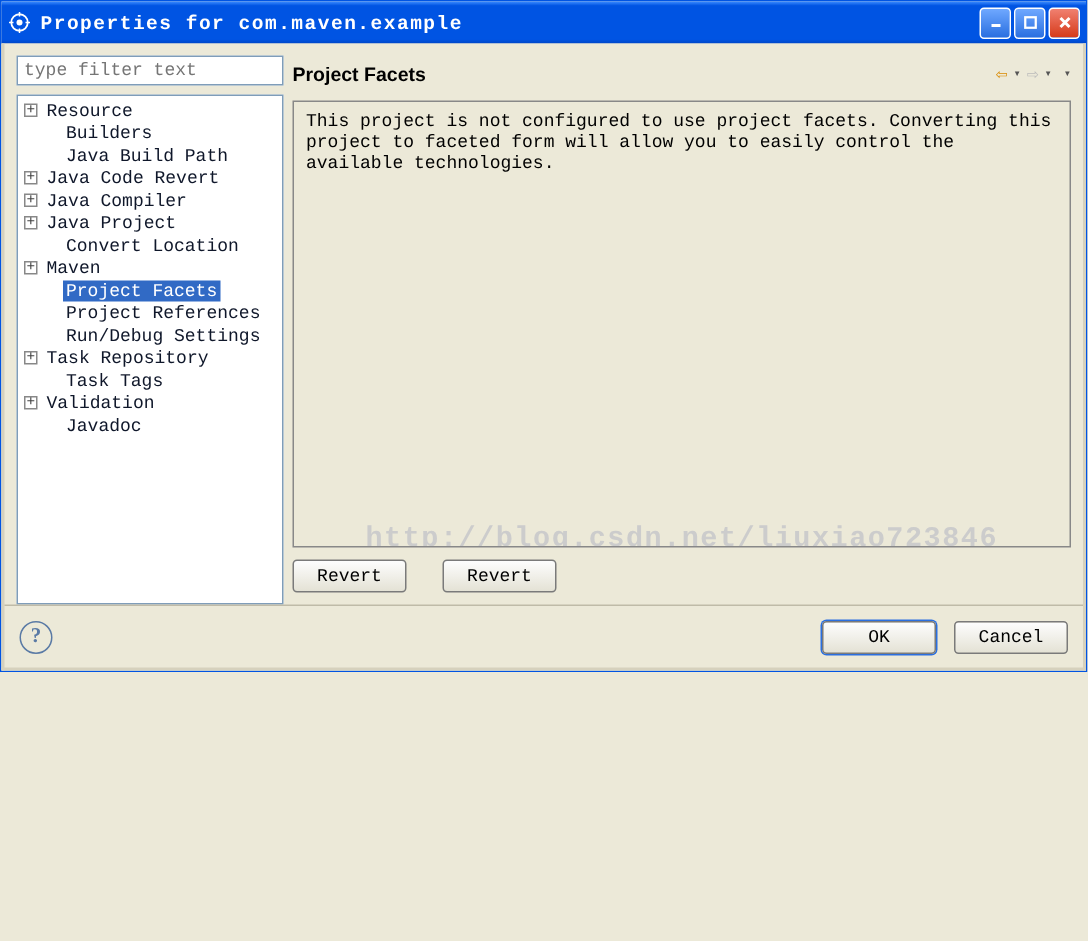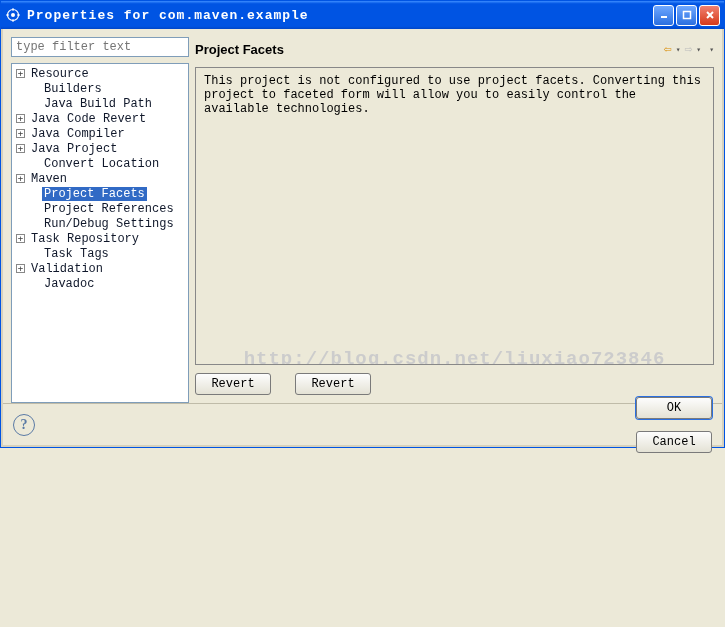--- a/index.html
+++ b/index.html
@@ -186,21 +186,21 @@
     width: 22px; height: 22px;
     border: 1.5px solid #5a7aa5;
     border-radius: 50%;
     color: #5a7aa5;
     display: flex; align-items: center; justify-content: center;
     font-weight: bold;
     font-family: Georgia, serif;
     font-size: 14px;
   }
   .bottom-spacer { flex: 1; }
-  .bottom-btns { display: flex; gap: 12px; flex-direction: column; }
+  .bottom-btns { display: flex; gap: 12px; }
 </style>
 </head>
 <body>
 
 <div class="window">
 
   <div class="titlebar">
     <span class="icon-slot">
       <svg width="14" height="14" viewBox="0 0 14 14">
         <circle cx="7" cy="7" r="5.5" fill="none" stroke="#fff" stroke-width="1.2"></circle>

